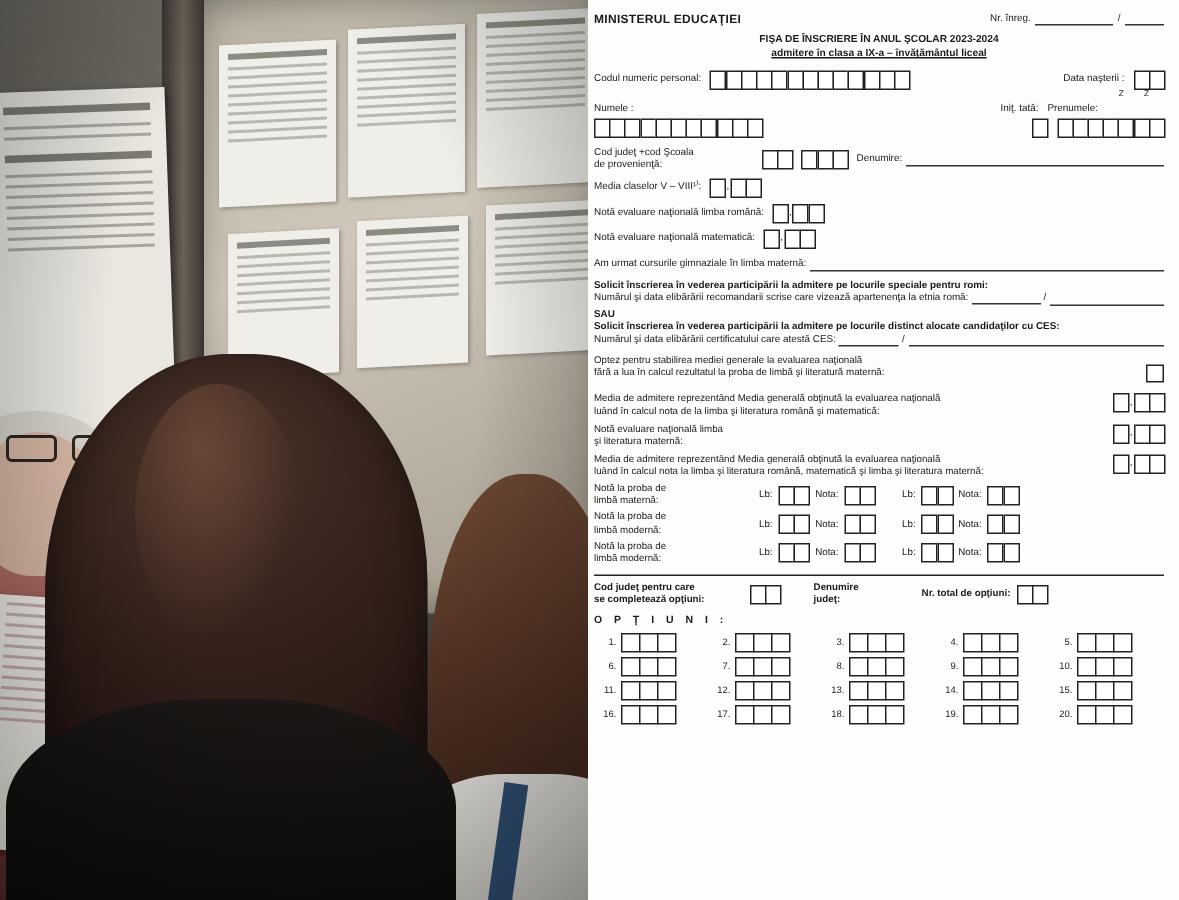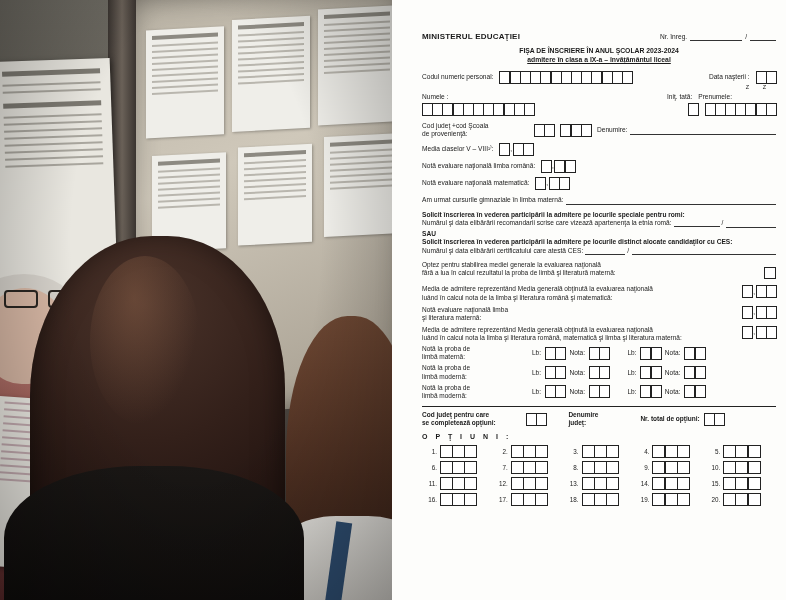--- a/index.html
+++ b/index.html
@@ -106,21 +106,21 @@
     pointer-events:none;
   }
 
   
   .form{
     position:absolute;left:392px;top:0;width:394px;height:600px;
     background:#fdfdfb;color:#1a1a1a;
     font-size:6.6px;line-height:1.25;
     padding:0;overflow:hidden;
   }
-  .form .pad{padding:8px 10px 0 30px;margin-top:24px;}
+  .form .pad{padding:8px 10px 0 4px;}
   .row{display:flex;align-items:center;}
   .sp{flex:1;}
   .ministry{font-size:8px;font-weight:bold;letter-spacing:.2px;}
   .nrinreg{font-size:6.6px;}
   .uline{display:inline-block;border-bottom:1px solid #333;height:7px;}
   .title1{text-align:center;font-size:6.8px;font-weight:bold;margin-top:5px;}
   .title2{text-align:center;font-size:6.8px;font-weight:bold;text-decoration:underline;margin-top:1px;}
   .lbl{font-size:6.6px;}
   .b{font-weight:bold;}
   .boxes{display:inline-flex;}

